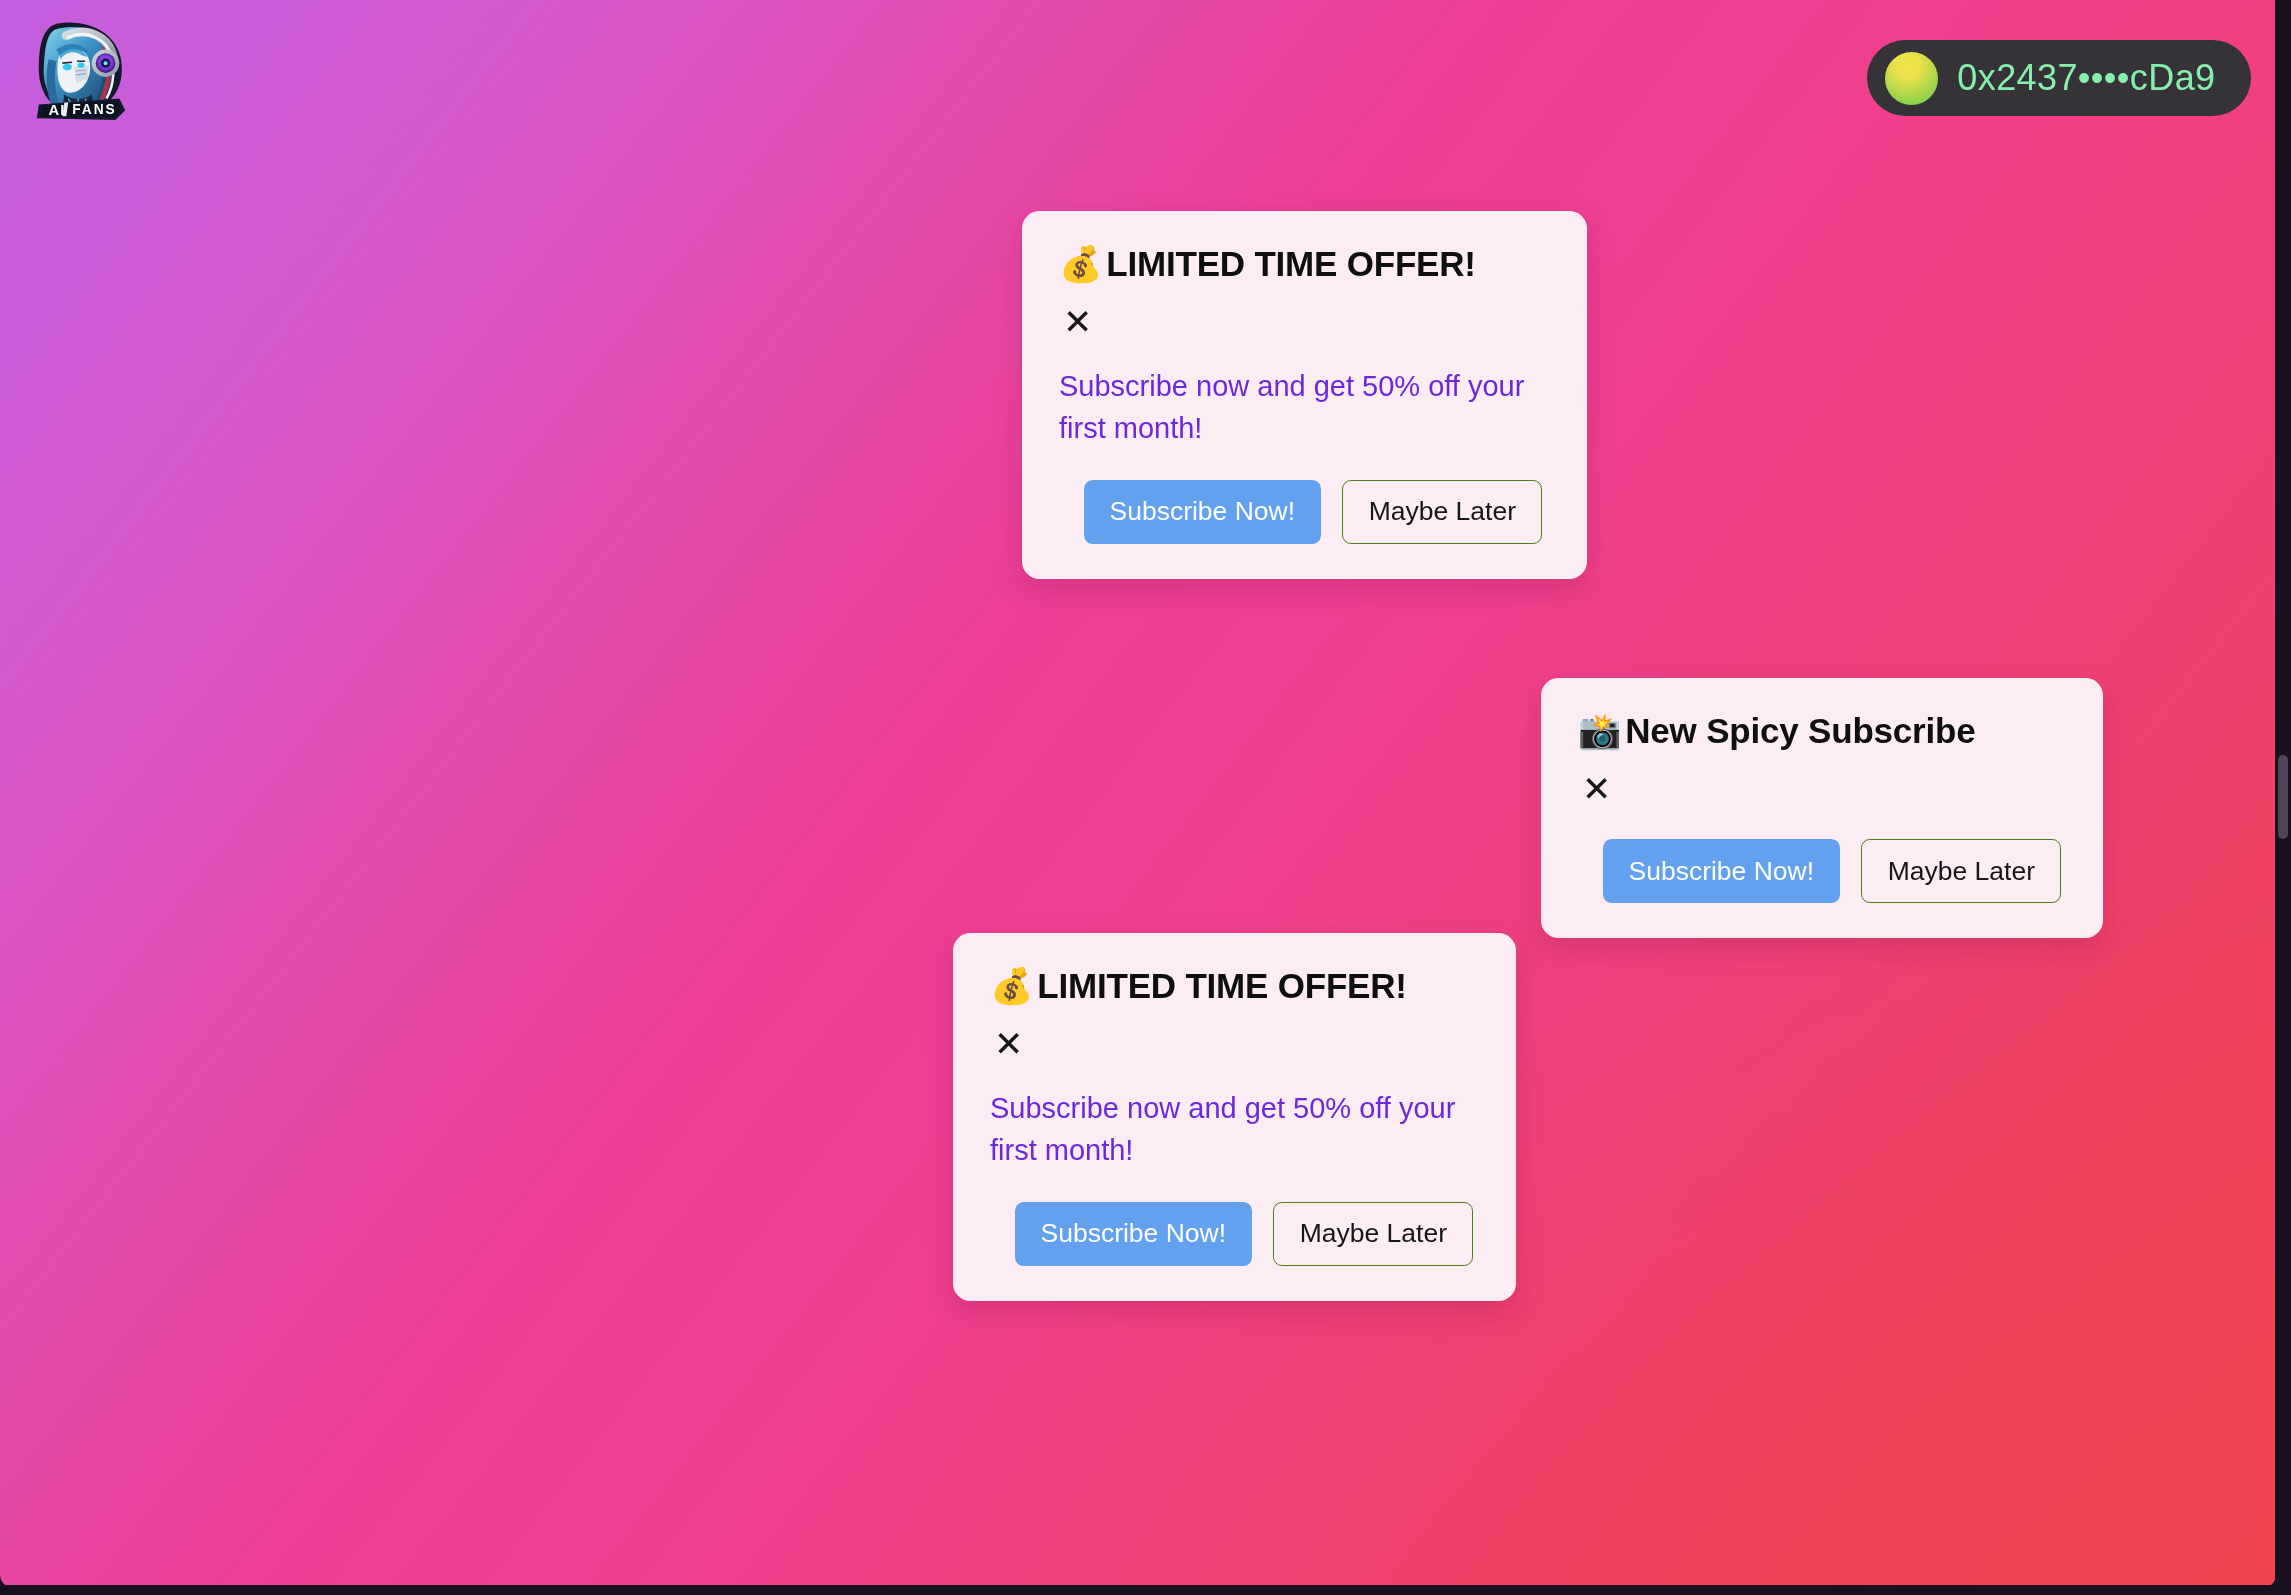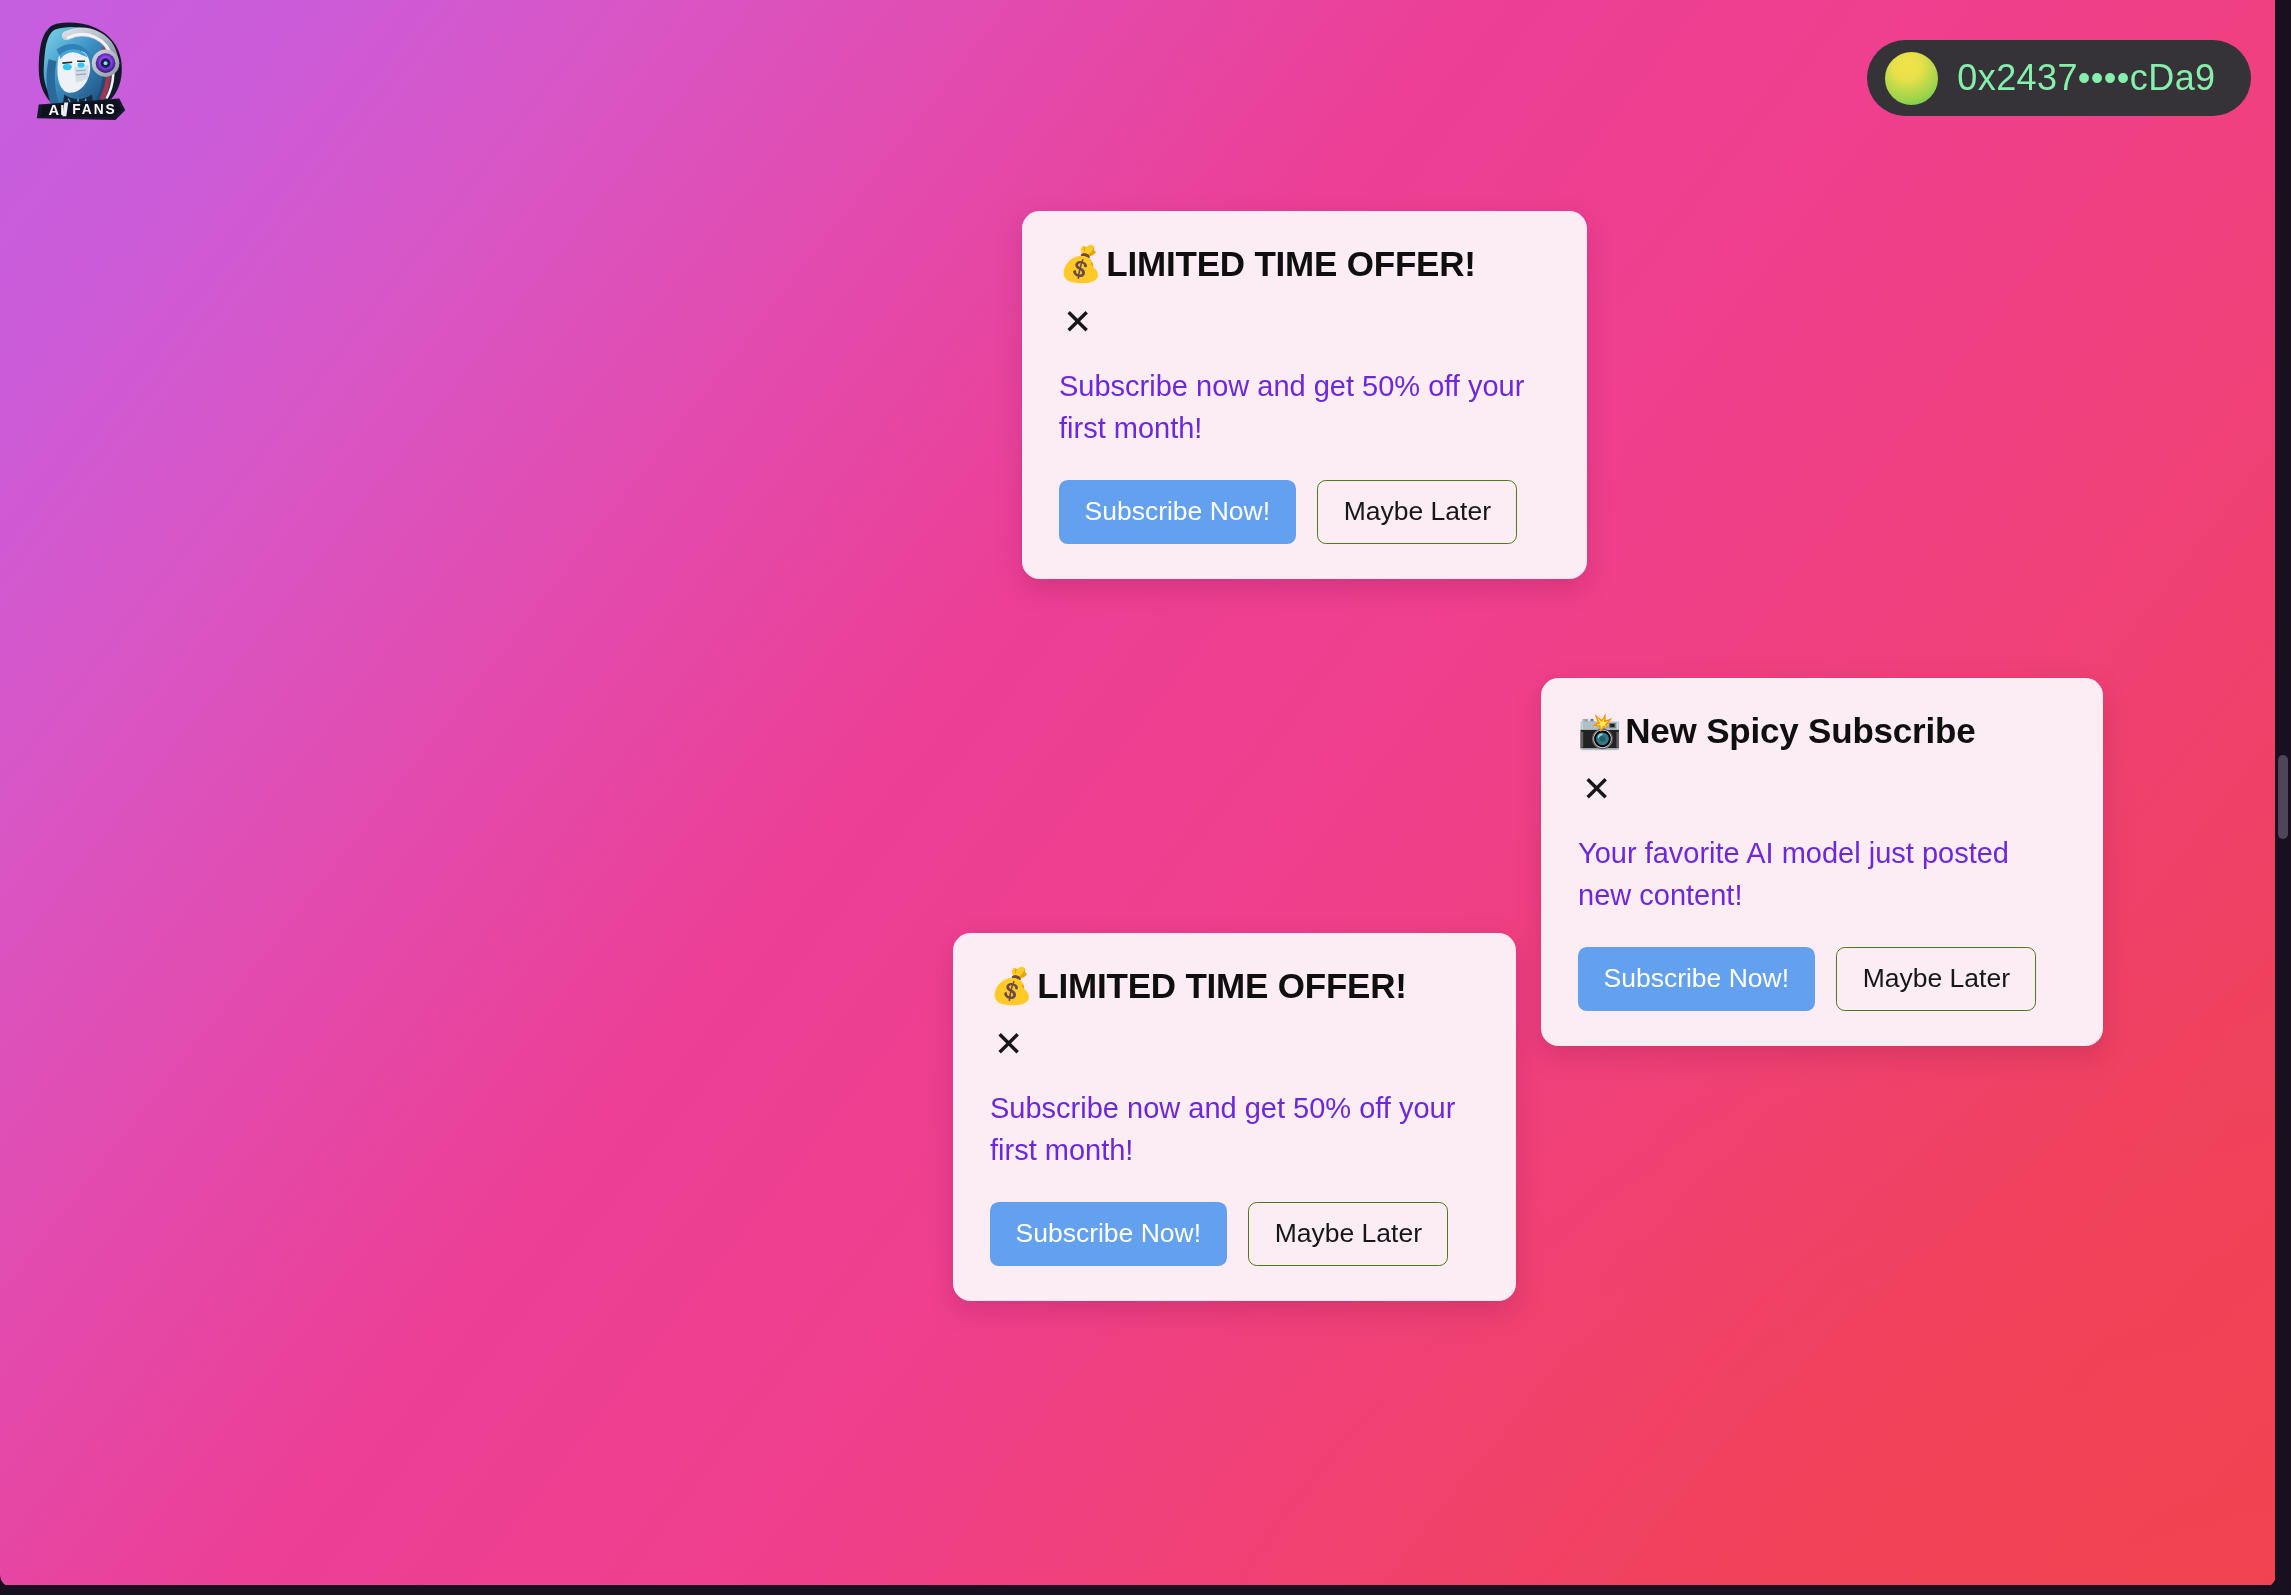--- a/index.html
+++ b/index.html
@@ -166,20 +166,21 @@
   }
   .btn-primary {
     background: #63a1ee;
     color: #ffffff;
     border: none;
     border-radius: 8.8px;
     padding: 15.7px 25.5px;
     font-size: 26.5px;
     font-family: "Liberation Sans", sans-serif;
     cursor: pointer;
+    margin-left: 25px;
   }
   .btn-secondary {
     background: #fcedf4;
     color: #17171a;
     border: 1px solid #4d7c0f;
     border-radius: 8.8px;
     padding: 15.7px 25.5px;
     font-size: 26.5px;
     font-family: "Liberation Sans", sans-serif;
     cursor: pointer;
@@ -277,21 +278,20 @@
     </div>
   </div>
 
   <div class="toast" id="toast-1">
     <div class="toast-head">
       <div class="toast-title">
         <span class="emoji">📸</span><span>New Spicy Subscribe</span>
       </div>
       <button class="toast-close">✕</button>
     </div>
-    <div class="toast-body">Your favorite AI model just posted new content!</div>
     <div class="toast-actions">
       <button class="btn-primary">Subscribe Now!</button>
       <button class="btn-secondary">Maybe Later</button>
     </div>
   </div>
 
   <div class="toast" id="toast-2">
     <div class="toast-head">
       <div class="toast-title">
         <span class="emoji">💰</span><span>LIMITED TIME OFFER!</span>

